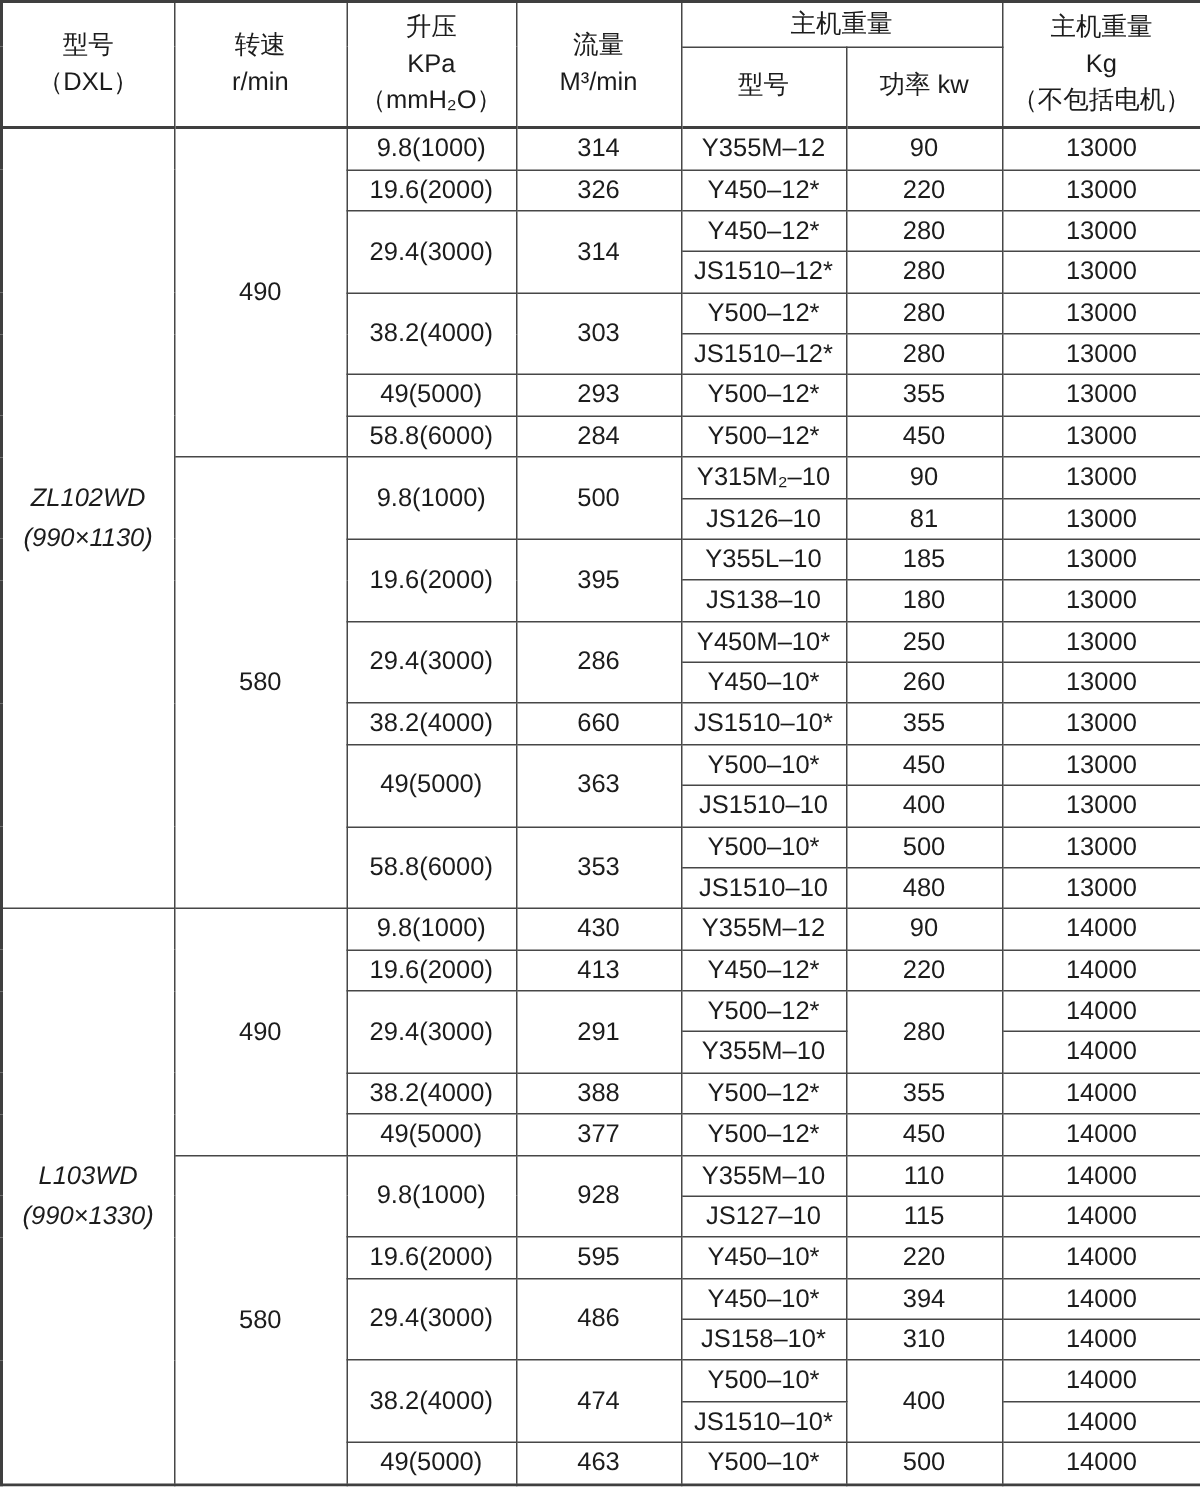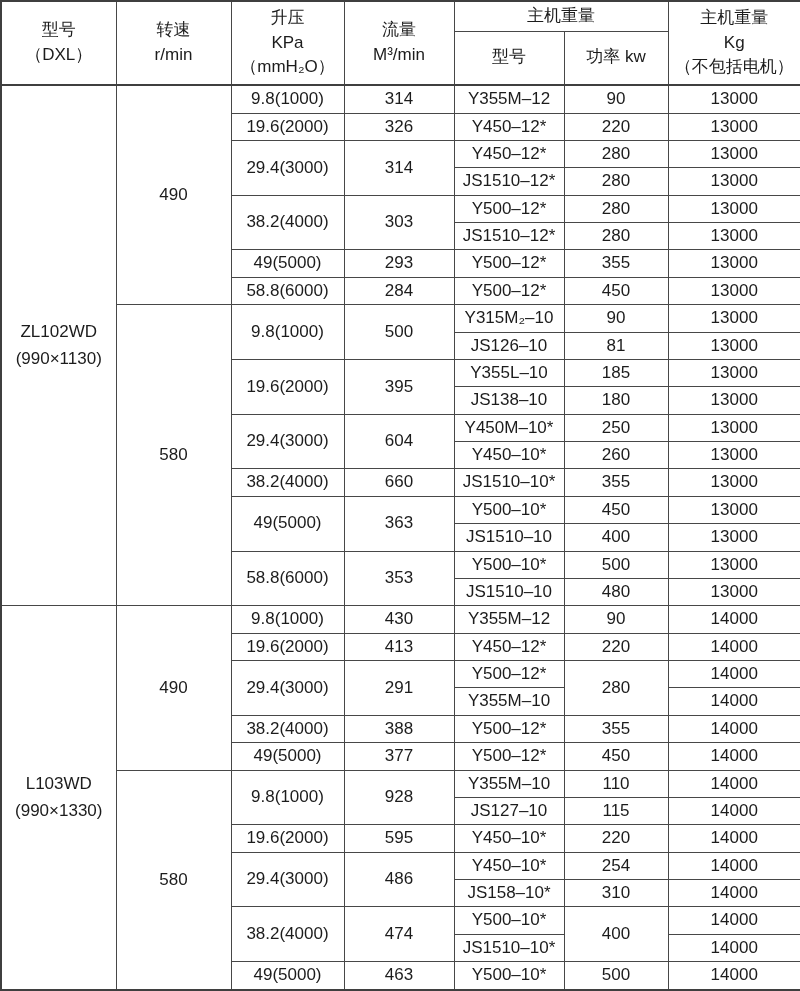--- a/index.html
+++ b/index.html
@@ -25,20 +25,21 @@
     overflow: hidden;
   }
   thead th { line-height: 1.45; }
   thead tr.group-row { height: 30px; }
   thead tr.sub-row   { height: 54px; }
   thead tr.sub-row th,
   thead th[rowspan] { border-bottom: 2px solid #3f3f3f; }
   td.model {
     white-space: pre-line;
     line-height: 1.55;
+    font-style: italic;
   }
   td { line-height: 1.2; }
 </style>
 </head>
 <body>
 
 <table class="spec">
   <colgroup>
     <col style="width:115px">
       <col style="width:115px">
@@ -155,21 +156,21 @@
         <td>185</td>
         <td>13000</td>
       </tr>
       <tr>
         <td>JS138–10</td>
         <td>180</td>
         <td>13000</td>
       </tr>
       <tr>
         <td rowspan="2">29.4(3000)</td>
-        <td rowspan="2">604</td>
+        <td rowspan="2">286</td>
         <td>Y450M–10*</td>
         <td>250</td>
         <td>13000</td>
       </tr>
       <tr>
         <td>Y450–10*</td>
         <td>260</td>
         <td>13000</td>
       </tr>
       <tr>
@@ -262,21 +263,21 @@
         <td>19.6(2000)</td>
         <td>595</td>
         <td>Y450–10*</td>
         <td>220</td>
         <td>14000</td>
       </tr>
       <tr>
         <td rowspan="2">29.4(3000)</td>
         <td rowspan="2">486</td>
         <td>Y450–10*</td>
-        <td>254</td>
+        <td>394</td>
         <td>14000</td>
       </tr>
       <tr>
         <td>JS158–10*</td>
         <td>310</td>
         <td>14000</td>
       </tr>
       <tr>
         <td rowspan="2">38.2(4000)</td>
         <td rowspan="2">474</td>

